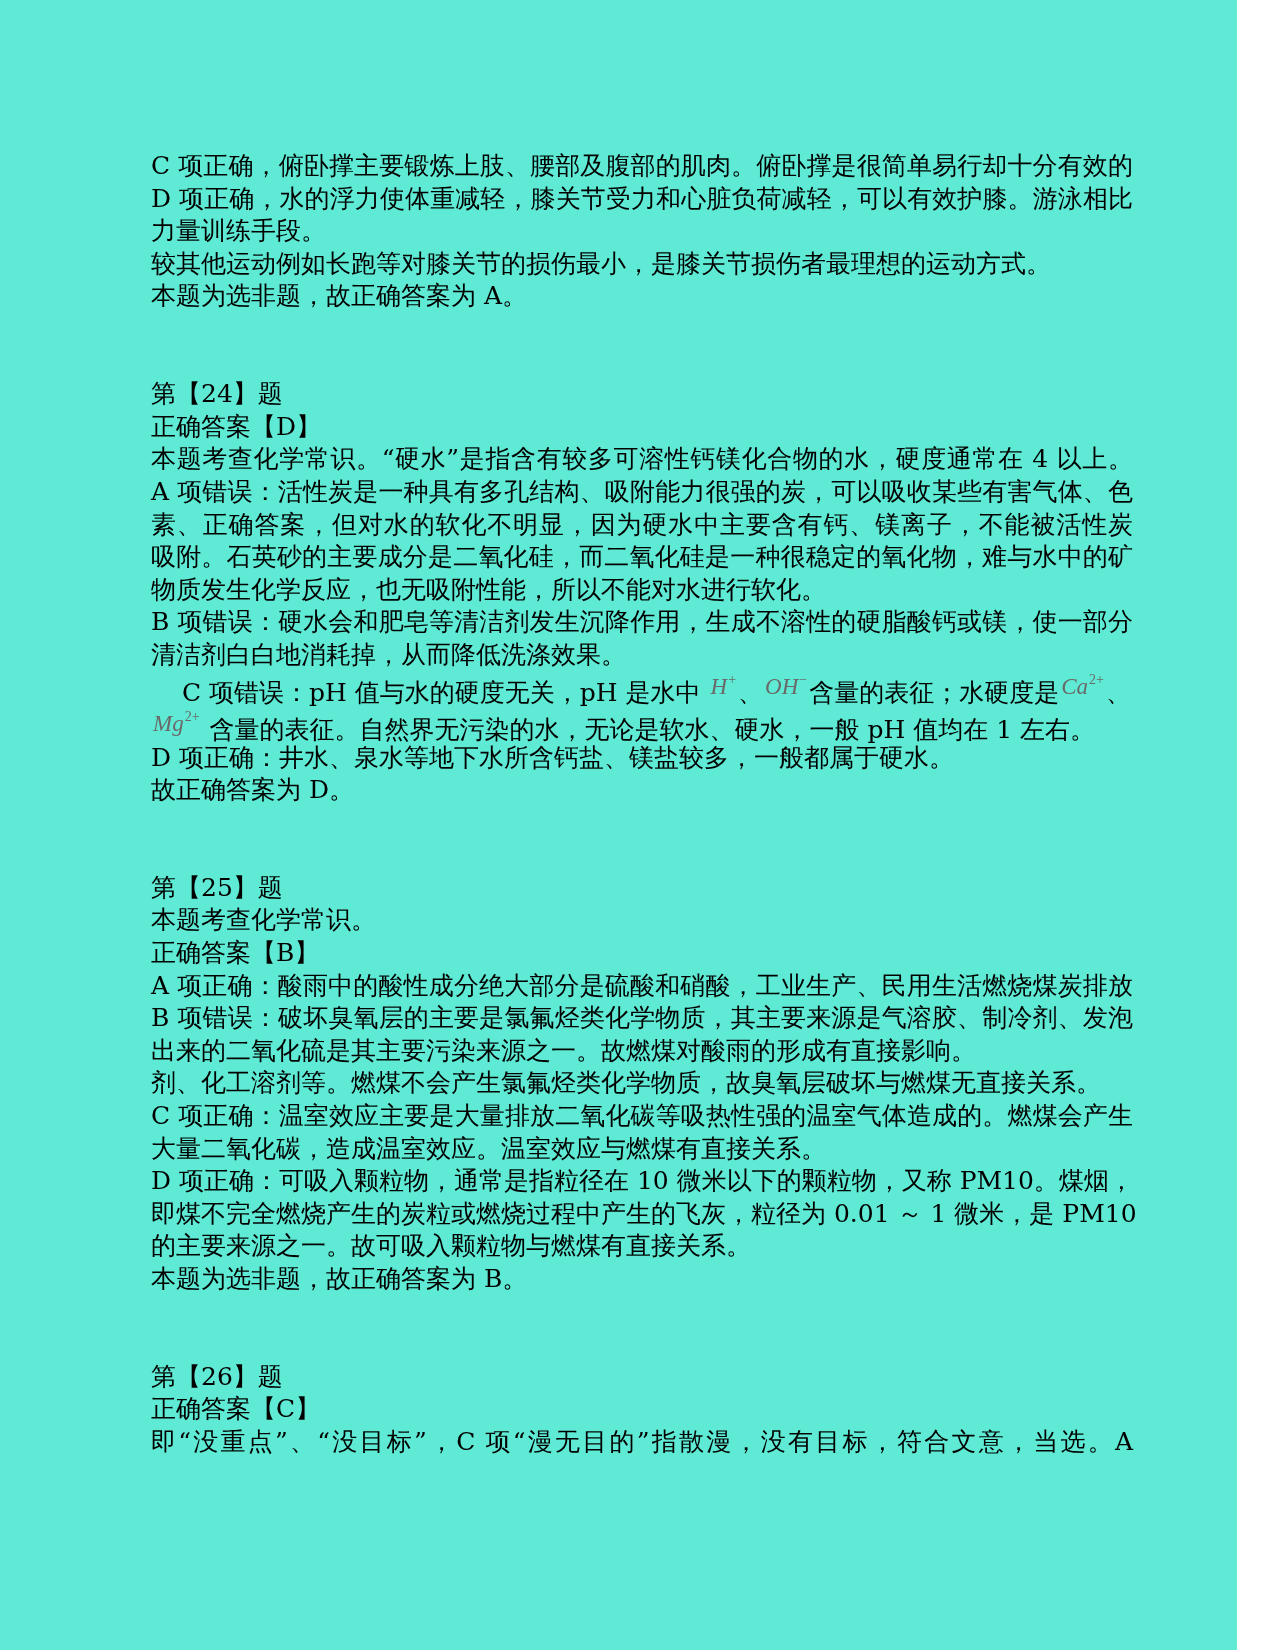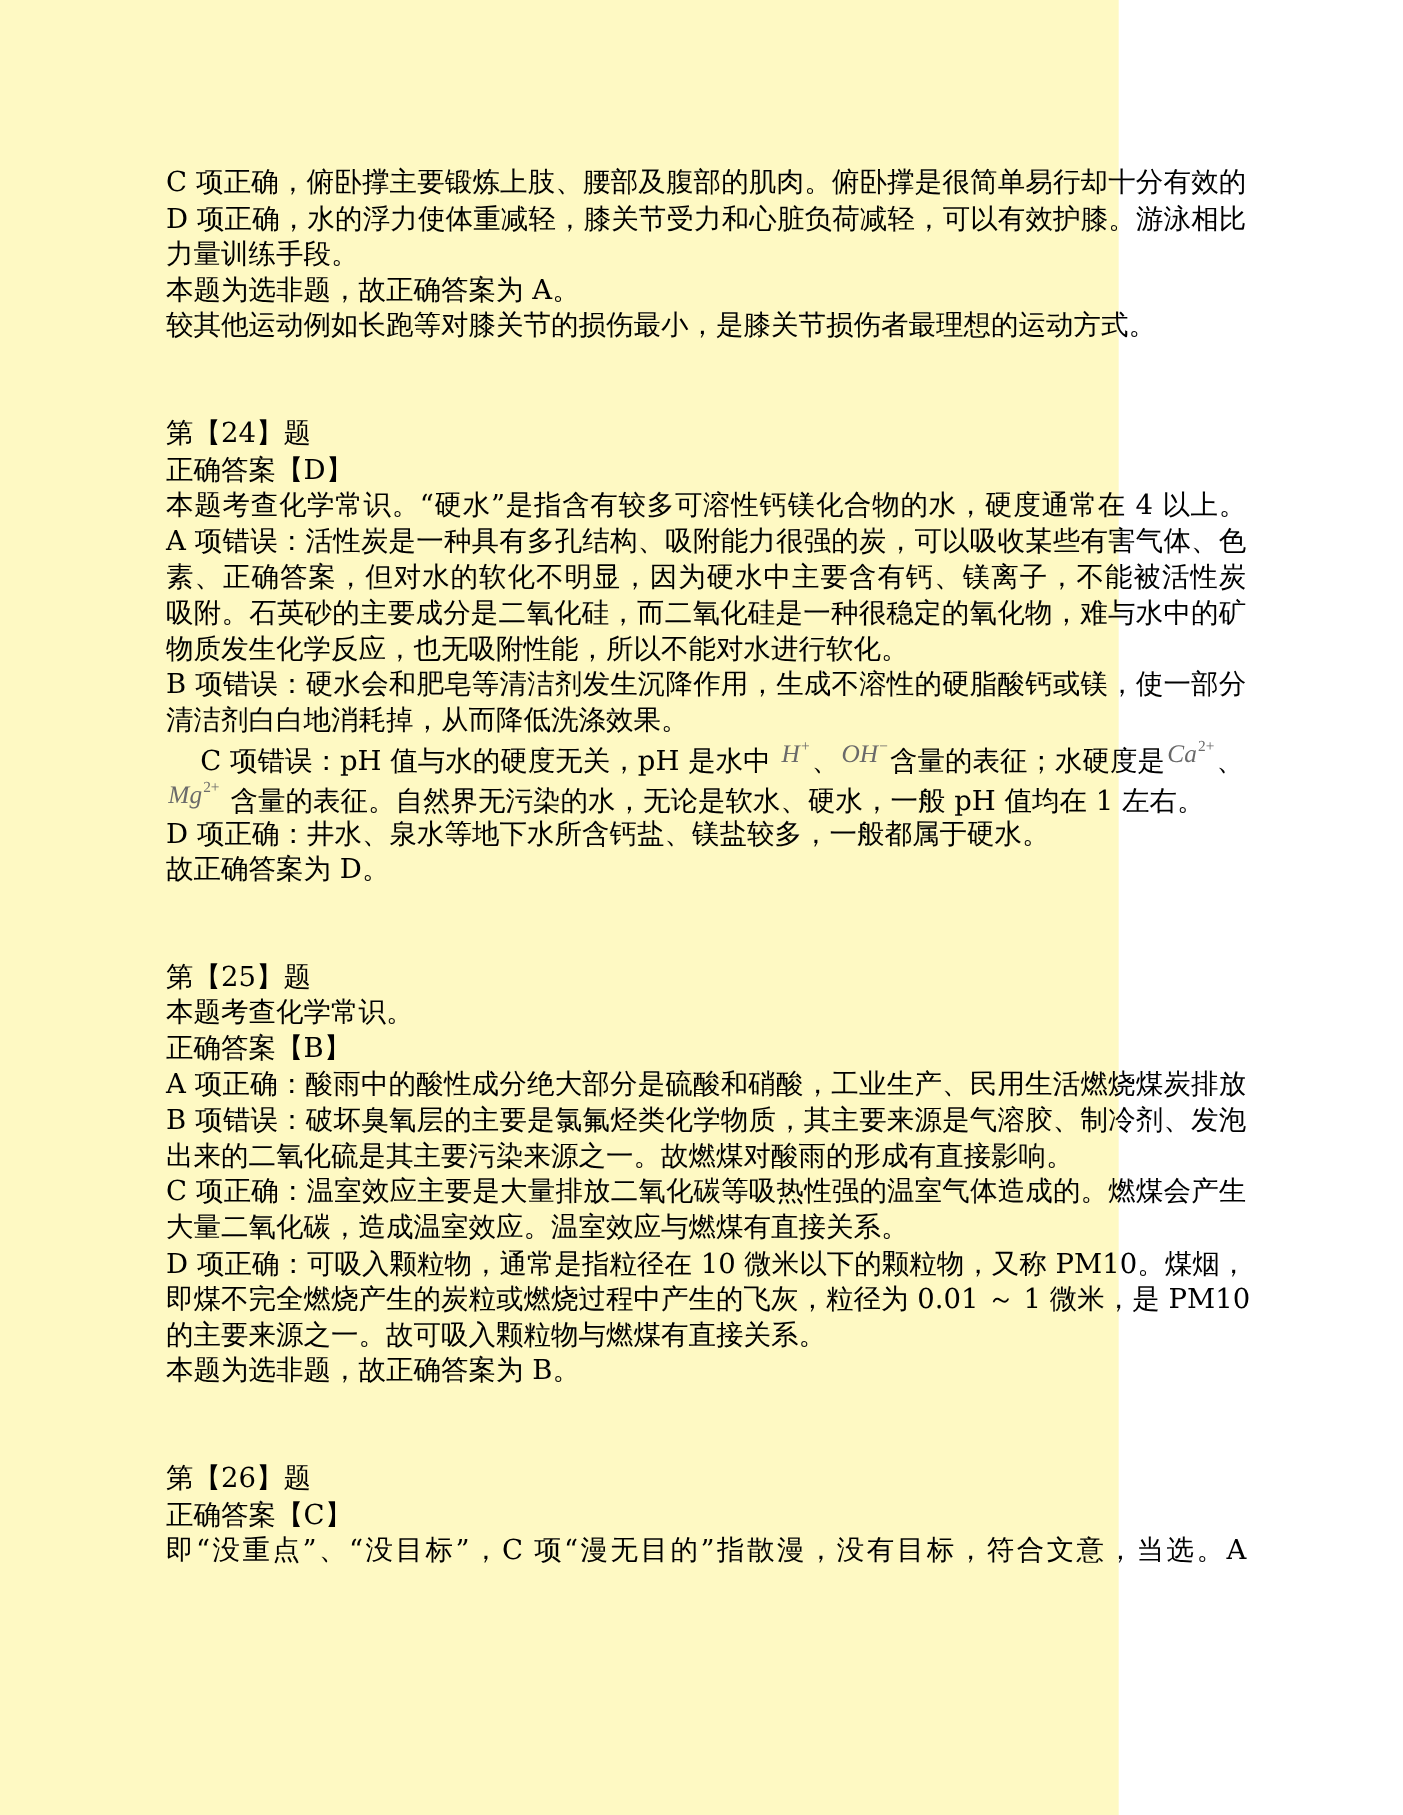--- a/index.html
+++ b/index.html
@@ -12,23 +12,23 @@
       height: 1650px;
       position: relative;
       overflow: hidden;
       font-family: "DejaVu Serif", "Liberation Serif", serif;
       color: #000000;
     }
     .page {
       position: absolute;
       left: 0;
       top: 0;
-      width: 1017px;
+      width: 1237px;
       height: 1650px;
-      background: #fef9c3;
+      background: #5eead4;
     }
     .content {
       position: absolute;
       left: 151px;
       top: 150px;
       width: 985px;
     }
     .line {
       height: 32.6px;
       line-height: 32.6px;
@@ -66,22 +66,22 @@
 </head>
 <body>
 
 <div class="page">
   <div class="content">
 
     <div>
       <div class="line j">C 项正确，俯卧撑主要锻炼上肢、腰部及腹部的肌肉。俯卧撑是很简单易行却十分有效的</div>
       <div class="line j">D 项正确，水的浮力使体重减轻，膝关节受力和心脏负荷减轻，可以有效护膝。游泳相比</div>
       <div class="line">力量训练手段。</div>
+      <div class="line">较其他运动例如长跑等对膝关节的损伤最小，是膝关节损伤者最理想的运动方式。</div>
       <div class="line">本题为选非题，故正确答案为 A。</div>
-      <div class="line">较其他运动例如长跑等对膝关节的损伤最小，是膝关节损伤者最理想的运动方式。</div>
     </div>
 
     <div class="blank"></div>
     <div class="blank"></div>
 
     <div>
       <div class="line">第【24】题</div>
       <div class="line">正确答案【D】</div>
       <div class="line j">本题考查化学常识。“硬水”是指含有较多可溶性钙镁化合物的水，硬度通常在 4 以上。</div>
       <div class="line j">A 项错误：活性炭是一种具有多孔结构、吸附能力很强的炭，可以吸收某些有害气体、色</div>
@@ -105,20 +105,21 @@
     <div class="blank"></div>
     <div class="blank"></div>
 
     <div>
       <div class="line">第【25】题</div>
       <div class="line">本题考查化学常识。</div>
       <div class="line">正确答案【B】</div>
       <div class="line j">A 项正确：酸雨中的酸性成分绝大部分是硫酸和硝酸，工业生产、民用生活燃烧煤炭排放</div>
       <div class="line j">B 项错误：破坏臭氧层的主要是氯氟烃类化学物质，其主要来源是气溶胶、制冷剂、发泡</div>
       <div class="line">出来的二氧化硫是其主要污染来源之一。故燃煤对酸雨的形成有直接影响。</div>
+      <div class="line">剂、化工溶剂等。燃煤不会产生氯氟烃类化学物质，故臭氧层破坏与燃煤无直接关系。</div>
       <div class="line j">C 项正确：温室效应主要是大量排放二氧化碳等吸热性强的温室气体造成的。燃煤会产生</div>
       <div class="line">大量二氧化碳，造成温室效应。温室效应与燃煤有直接关系。</div>
       <div class="line j">D 项正确：可吸入颗粒物，通常是指粒径在 10 微米以下的颗粒物，又称 PM10。煤烟，</div>
       <div class="line j">即煤不完全燃烧产生的炭粒或燃烧过程中产生的飞灰，粒径为 0.01 ～ 1 微米，是 PM10</div>
       <div class="line">的主要来源之一。故可吸入颗粒物与燃煤有直接关系。</div>
       <div class="line">本题为选非题，故正确答案为 B。</div>
     </div>
 
     <div class="blank"></div>
     <div class="blank"></div>

